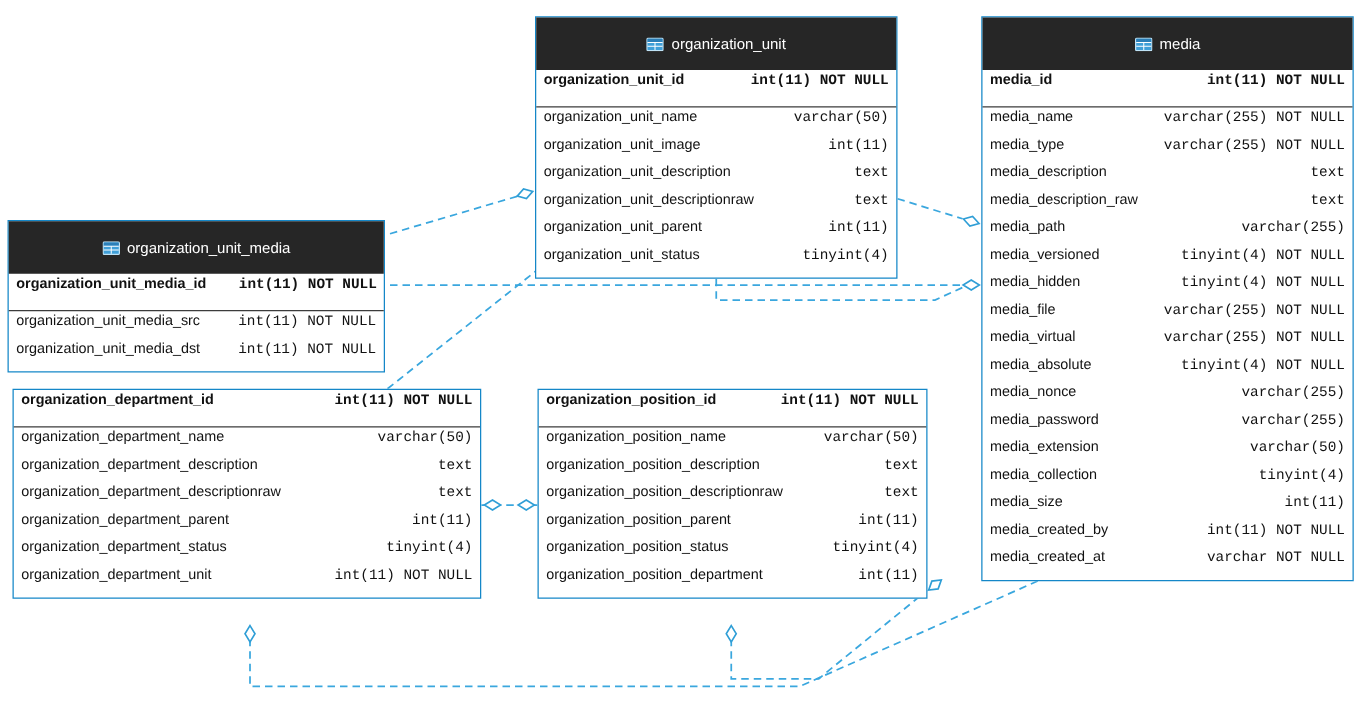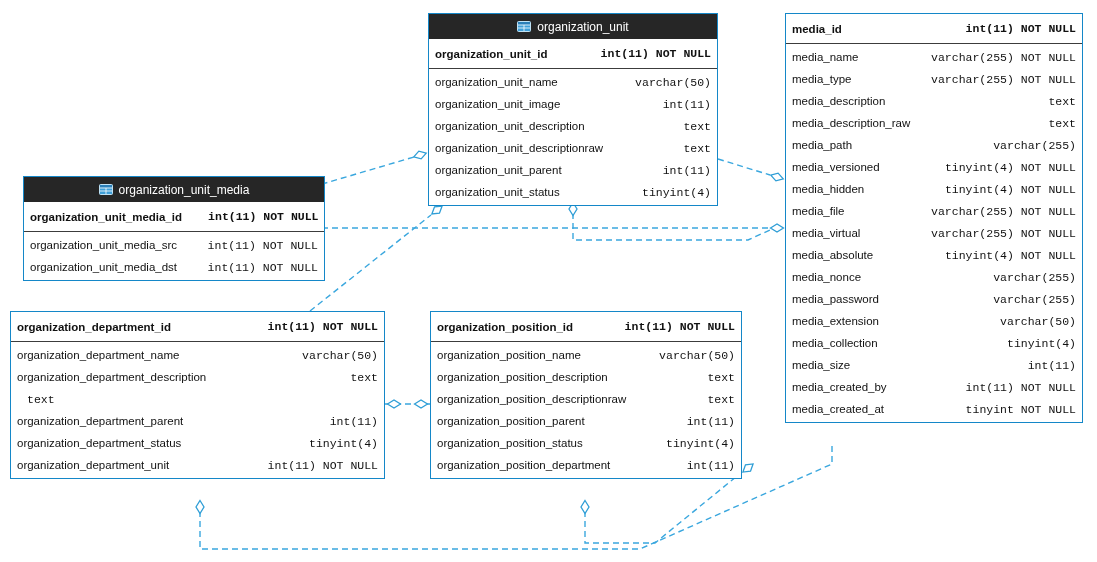--- a/index.html
+++ b/index.html
@@ -35,21 +35,21 @@
   .table-card {
     position: absolute;
     z-index: 1;
     background: #ffffff;
     border: 1.5px solid #1487c8;
     color: #111111;
     font-size: 11.5px;
     box-sizing: border-box;
   }
   .tbl-header {
-    height: 25px;
+    height: 42px;
     background: #262626;
     color: #ffffff;
     display: flex;
     align-items: center;
     justify-content: center;
     gap: 6px;
     font-size: 12px;
   }
   .tbl-icon {
     display: inline-flex;
@@ -58,21 +58,20 @@
   .pk-section {
     padding: 2px 0;
     border-bottom: 1px solid #3c3c3c;
   }
   .col-section {
     padding: 2px 0;
   }
   .col-row {
     height: 22px;
     display: flex;
-    align-items: center;
     justify-content: space-between;
     padding: 0 6px;
     white-space: nowrap;
     gap: 16px;
   }
   .pk-section .col-row {
     height: 25px;
     font-weight: bold;
   }
   .col-type {
@@ -165,20 +164,32 @@
     <span class="col-name">organization_unit_parent</span>
     <span class="col-type">int(11)</span>
   </div>
         <div class="col-row">
     <span class="col-name">organization_unit_status</span>
     <span class="col-type">tinyint(4)</span>
   </div>
       </div>
   </article>
     <article class="table-card" style="left: 785px; top: 13px; width: 298px;">
+    <header class="tbl-header">
+      <span class="tbl-icon">
+        <svg width="14" height="11" viewBox="0 0 14 11">
+          <rect x="0.5" y="0.5" width="13" height="10" rx="1" fill="#3f9fd8" stroke="#bfe2f5" stroke-width="1"></rect>
+          <rect x="1" y="1" width="12" height="2.6" fill="#2b7fb8"></rect>
+          <line x1="1" y1="4" x2="13" y2="4" stroke="#ffffff" stroke-width="0.8"></line>
+          <line x1="1" y1="7" x2="13" y2="7" stroke="#ffffff" stroke-width="0.8"></line>
+          <line x1="7" y1="4" x2="7" y2="10" stroke="#ffffff" stroke-width="0.8"></line>
+        </svg>
+      </span>
+      <span class="tbl-title">media</span>
+    </header>
     <div class="pk-section">
         <div class="col-row">
     <span class="col-name">media_id</span>
     <span class="col-type">int(11) NOT NULL</span>
   </div>
       </div>
     <div class="col-section">
         <div class="col-row">
     <span class="col-name">media_name</span>
     <span class="col-type">varchar(255) NOT NULL</span>
@@ -238,25 +249,25 @@
         <div class="col-row">
     <span class="col-name">media_size</span>
     <span class="col-type">int(11)</span>
   </div>
         <div class="col-row">
     <span class="col-name">media_created_by</span>
     <span class="col-type">int(11) NOT NULL</span>
   </div>
         <div class="col-row">
     <span class="col-name">media_created_at</span>
-    <span class="col-type">tinyint NOT NULL</span>
-  </div>
-      </div>
-  </article>
-    <article class="table-card" style="left: 23px; top: 176px; width: 302px;">
+    <span class="col-type">varchar NOT NULL</span>
+  </div>
+      </div>
+  </article>
+    <article class="table-card" style="left: 6px; top: 176px; width: 302px;">
     <header class="tbl-header">
       <span class="tbl-icon">
         <svg width="14" height="11" viewBox="0 0 14 11">
           <rect x="0.5" y="0.5" width="13" height="10" rx="1" fill="#3f9fd8" stroke="#bfe2f5" stroke-width="1"></rect>
           <rect x="1" y="1" width="12" height="2.6" fill="#2b7fb8"></rect>
           <line x1="1" y1="4" x2="13" y2="4" stroke="#ffffff" stroke-width="0.8"></line>
           <line x1="1" y1="7" x2="13" y2="7" stroke="#ffffff" stroke-width="0.8"></line>
           <line x1="7" y1="4" x2="7" y2="10" stroke="#ffffff" stroke-width="0.8"></line>
         </svg>
       </span>
@@ -289,20 +300,21 @@
     <div class="col-section">
         <div class="col-row">
     <span class="col-name">organization_department_name</span>
     <span class="col-type">varchar(50)</span>
   </div>
         <div class="col-row">
     <span class="col-name">organization_department_description</span>
     <span class="col-type">text</span>
   </div>
         <div class="col-row">
+    <span class="col-name">organization_department_descriptionraw</span>
     <span class="col-type">text</span>
   </div>
         <div class="col-row">
     <span class="col-name">organization_department_parent</span>
     <span class="col-type">int(11)</span>
   </div>
         <div class="col-row">
     <span class="col-name">organization_department_status</span>
     <span class="col-type">tinyint(4)</span>
   </div>

